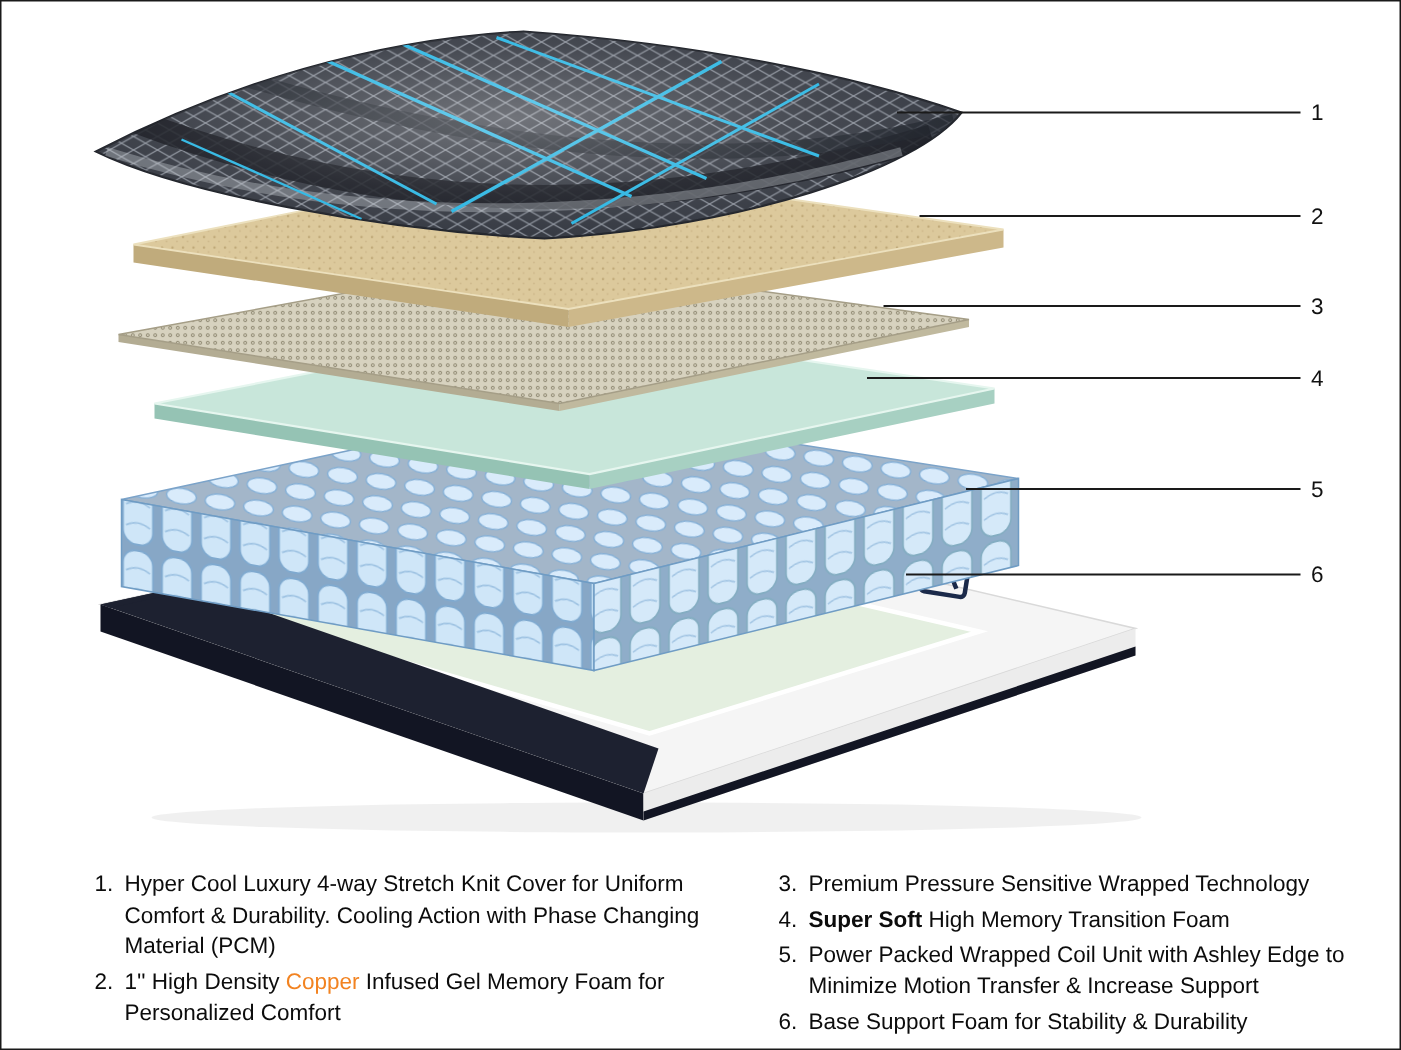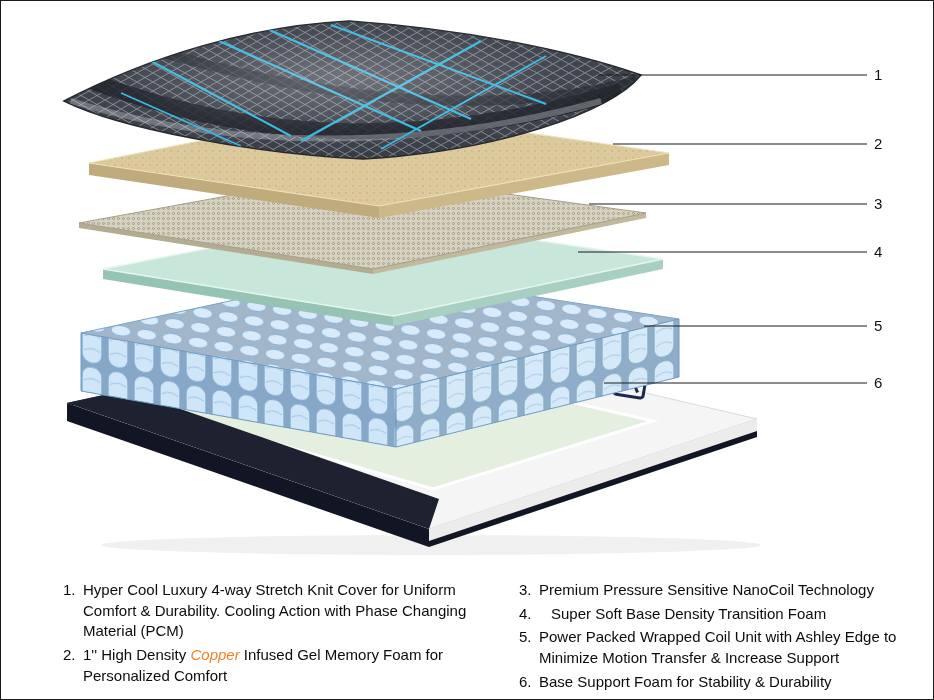--- a/index.html
+++ b/index.html
@@ -17,22 +17,22 @@
   .legend{
     position:absolute;top:579px;left:0;right:0;
     display:flex;
     font-size:15px;line-height:1.38;color:#0c0c0c;
   }
   .col-left{margin-left:62px;width:436px;}
   .col-right{margin-left:20px;width:378px;}
   .item{display:flex;margin-bottom:3px;}
   .num{min-width:20px;flex:0 0 20px;}
   .txt{flex:1;}
-  .copper{color:#f28321;font-style:italic;}
-  .bold{font-weight:normal;margin-left:12px;}
+  .copper{color:#f28321;}
+  .bold{font-weight:bold;}
 </style>
 </head>
 <body>
 
 <div class="frame">
 
   <svg class="diagram-svg" width="934" height="560" viewBox="0 0 934 560">
     <defs>
 
       <pattern id="knit" patternUnits="userSpaceOnUse" width="16" height="9">
@@ -167,25 +167,25 @@
         <span class="txt">Hyper Cool Luxury 4-way Stretch Knit Cover for Uniform Comfort &amp; Durability. Cooling Action with Phase Changing Material (PCM)</span>
       </div>
       <div class="item">
         <span class="num">2.</span>
         <span class="txt"><span>1'' High Density </span><span class="copper">Copper</span><span> Infused Gel Memory Foam for Personalized Comfort</span></span>
       </div>
     </div>
     <div class="col-right">
       <div class="item">
         <span class="num">3.</span>
-        <span class="txt">Premium Pressure Sensitive NanoCoil Technology</span>
+        <span class="txt">Premium Pressure Sensitive Wrapped Technology</span>
       </div>
       <div class="item">
         <span class="num">4.</span>
-        <span class="txt"><span class="bold">Super Soft</span><span> Base Density Transition Foam</span></span>
+        <span class="txt"><span class="bold">Super Soft</span><span> High Memory Transition Foam</span></span>
       </div>
       <div class="item">
         <span class="num">5.</span>
         <span class="txt">Power Packed Wrapped Coil Unit with Ashley Edge to Minimize Motion Transfer &amp; Increase Support</span>
       </div>
       <div class="item">
         <span class="num">6.</span>
         <span class="txt">Base Support Foam for Stability &amp; Durability</span>
       </div>
     </div>

